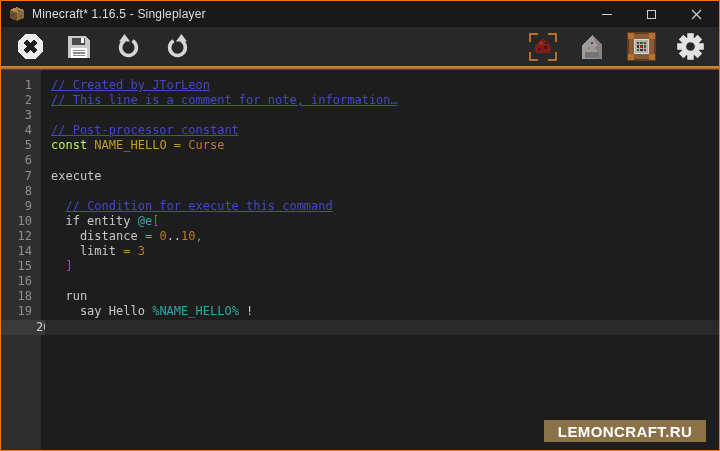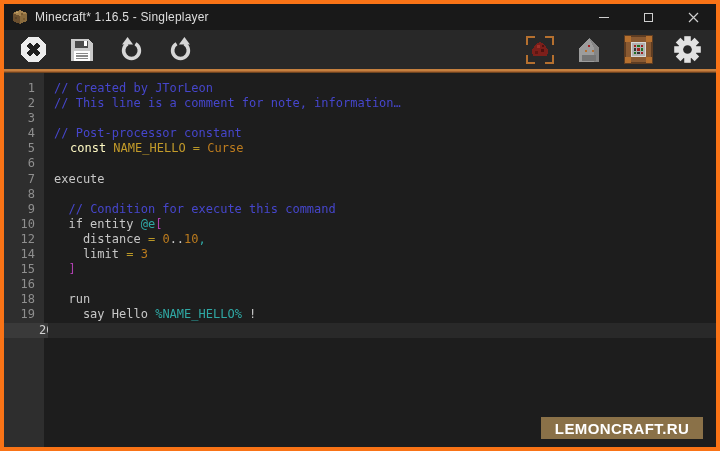--- a/index.html
+++ b/index.html
@@ -1,20 +1,20 @@
 <!DOCTYPE html>
 <html><head>
 <meta charset="utf-8">
 <style>
   html,body{margin:0;padding:0;background:#000;}
   *{box-sizing:border-box;}
   .window{
     width:720px;height:451px;
     background:#1d1d1d;
-    border:4px solid #f97316;
+    border:1px solid #f97316;
     font-family:"Liberation Sans",sans-serif;
     display:flex;flex-direction:column;
     overflow:hidden;position:relative;
   }
   
   .titlebar{
     height:26px;flex:0 0 26px;background:#191919;
     display:flex;align-items:center;color:#dedede;
   }
   .titlebar .app-icon{width:16px;height:16px;margin:0 7px 0 8px;flex:0 0 16px;}
@@ -42,23 +42,23 @@
   .row{display:flex;height:15.1px;flex:0 0 15.1px;line-height:15.1px;}
   .row.spacer{height:8px;flex:0 0 8px;}
   .row.filler{flex:1;height:auto;}
   .gut{
     width:40px;flex:0 0 40px;background:#2e2e2e;color:#8f8f8f;
     text-align:right;padding-right:9px;user-select:none;
   }
   .codecell{flex:1;padding-left:10px;white-space:pre;color:#c7c7c7;}
   .row.active .gut{background:#3a3a3a;color:#d2d2d2;padding-left:35px;}
   .row.active .codecell{background:#292929;}
-  .tk-comment{color:#4646cc;}
+  .tk-comment{color:#4646cc;text-decoration:underline;}
   .tk-plain{color:#c7c7c7;}
-  .tk-kw{color:#fef9c3;margin-left:16px;}
+  .tk-kw{color:#bef264;}
   .tk-gold{color:#c39b2a;}
   .tk-op{color:#b99727;}
   .tk-num{color:#bd7c1e;}
   .tk-teal{color:#2fa8a4;}
   .tk-mag{color:#ad3fae;}
   
   .watermark{
     position:absolute;right:13px;bottom:8px;
     width:162px;height:22px;background:#8a7148;
     display:flex;align-items:center;justify-content:center;

